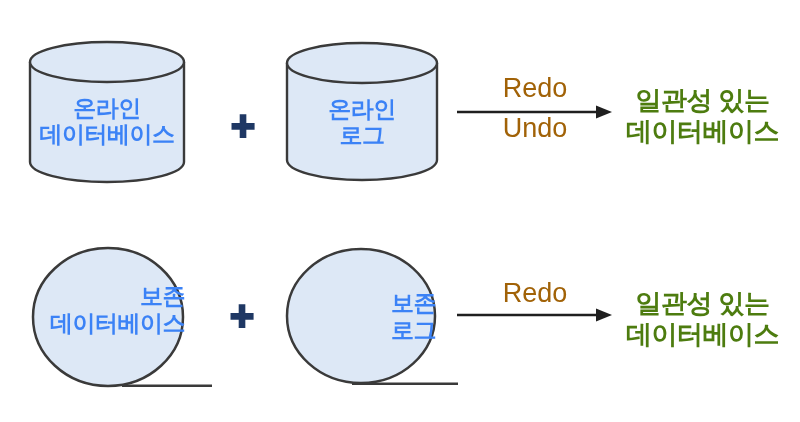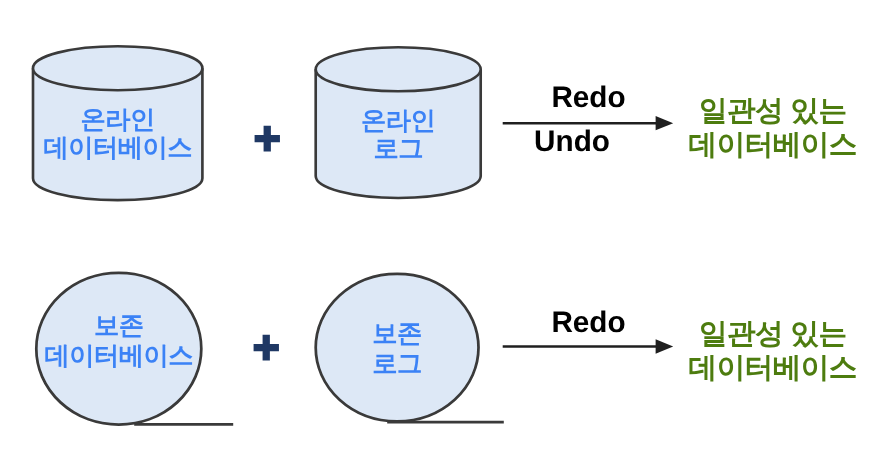--- a/index.html
+++ b/index.html
@@ -7,27 +7,27 @@
     position:relative;width:800px;height:422px;background:#ffffff;
     font-family:"Liberation Sans","DejaVu Sans",sans-serif;overflow:hidden;
   }
   .canvas svg{position:absolute;left:0;top:0;}
   .abs{position:absolute;}
   .shape-label{
     font-size:23px;font-weight:bold;color:#3b82f6;text-align:center;
     line-height:26px;letter-spacing:-0.5px;white-space:nowrap;
   }
   .shape-label span{display:block;}
-  .tape-label{line-height:27px;}
+  .tape-label{line-height:27px;text-align:right;}
   .plus{
     width:40px;font-size:42px;font-weight:bold;color:#1f3864;text-align:center;
     line-height:46px;-webkit-text-stroke:2px #1f3864;
   }
   .arrow-label{
-    width:140px;font-size:27px;font-weight:bold;color:#000000;
+    width:140px;font-size:27px;font-weight:normal;color:#a16207;
     text-align:center;line-height:24px;
   }
   .result-label{
     width:175px;font-size:26px;font-weight:bold;color:#4d7c0f;
     text-align:center;line-height:31px;letter-spacing:-0.5px;white-space:nowrap;
   }
   .result-label span{display:block;}
 </style>
 </head>
 <body>
@@ -74,21 +74,21 @@
 
   <div class="abs plus" style="left:223px;top:103px">+</div>
 
   <div class="abs shape-label" style="left:287px;top:96px;width:150px">
     <span>온라인</span>
     <span>로그</span>
   </div>
 
   <div class="abs arrow-label" style="left:465px;top:76px">Redo</div>
 
-  <div class="abs arrow-label" style="left:450px;top:116px">Undo</div>
+  <div class="abs arrow-label" style="left:465px;top:116px">Undo</div>
 
   <div class="abs result-label" style="left:615px;top:85px">
     <span>일관성 있는</span>
     <span>데이터베이스</span>
   </div>
 
   <div class="abs shape-label tape-label" style="left:31px;top:283px;width:154px">
     <span>보존</span>
     <span>데이터베이스</span>
   </div>

